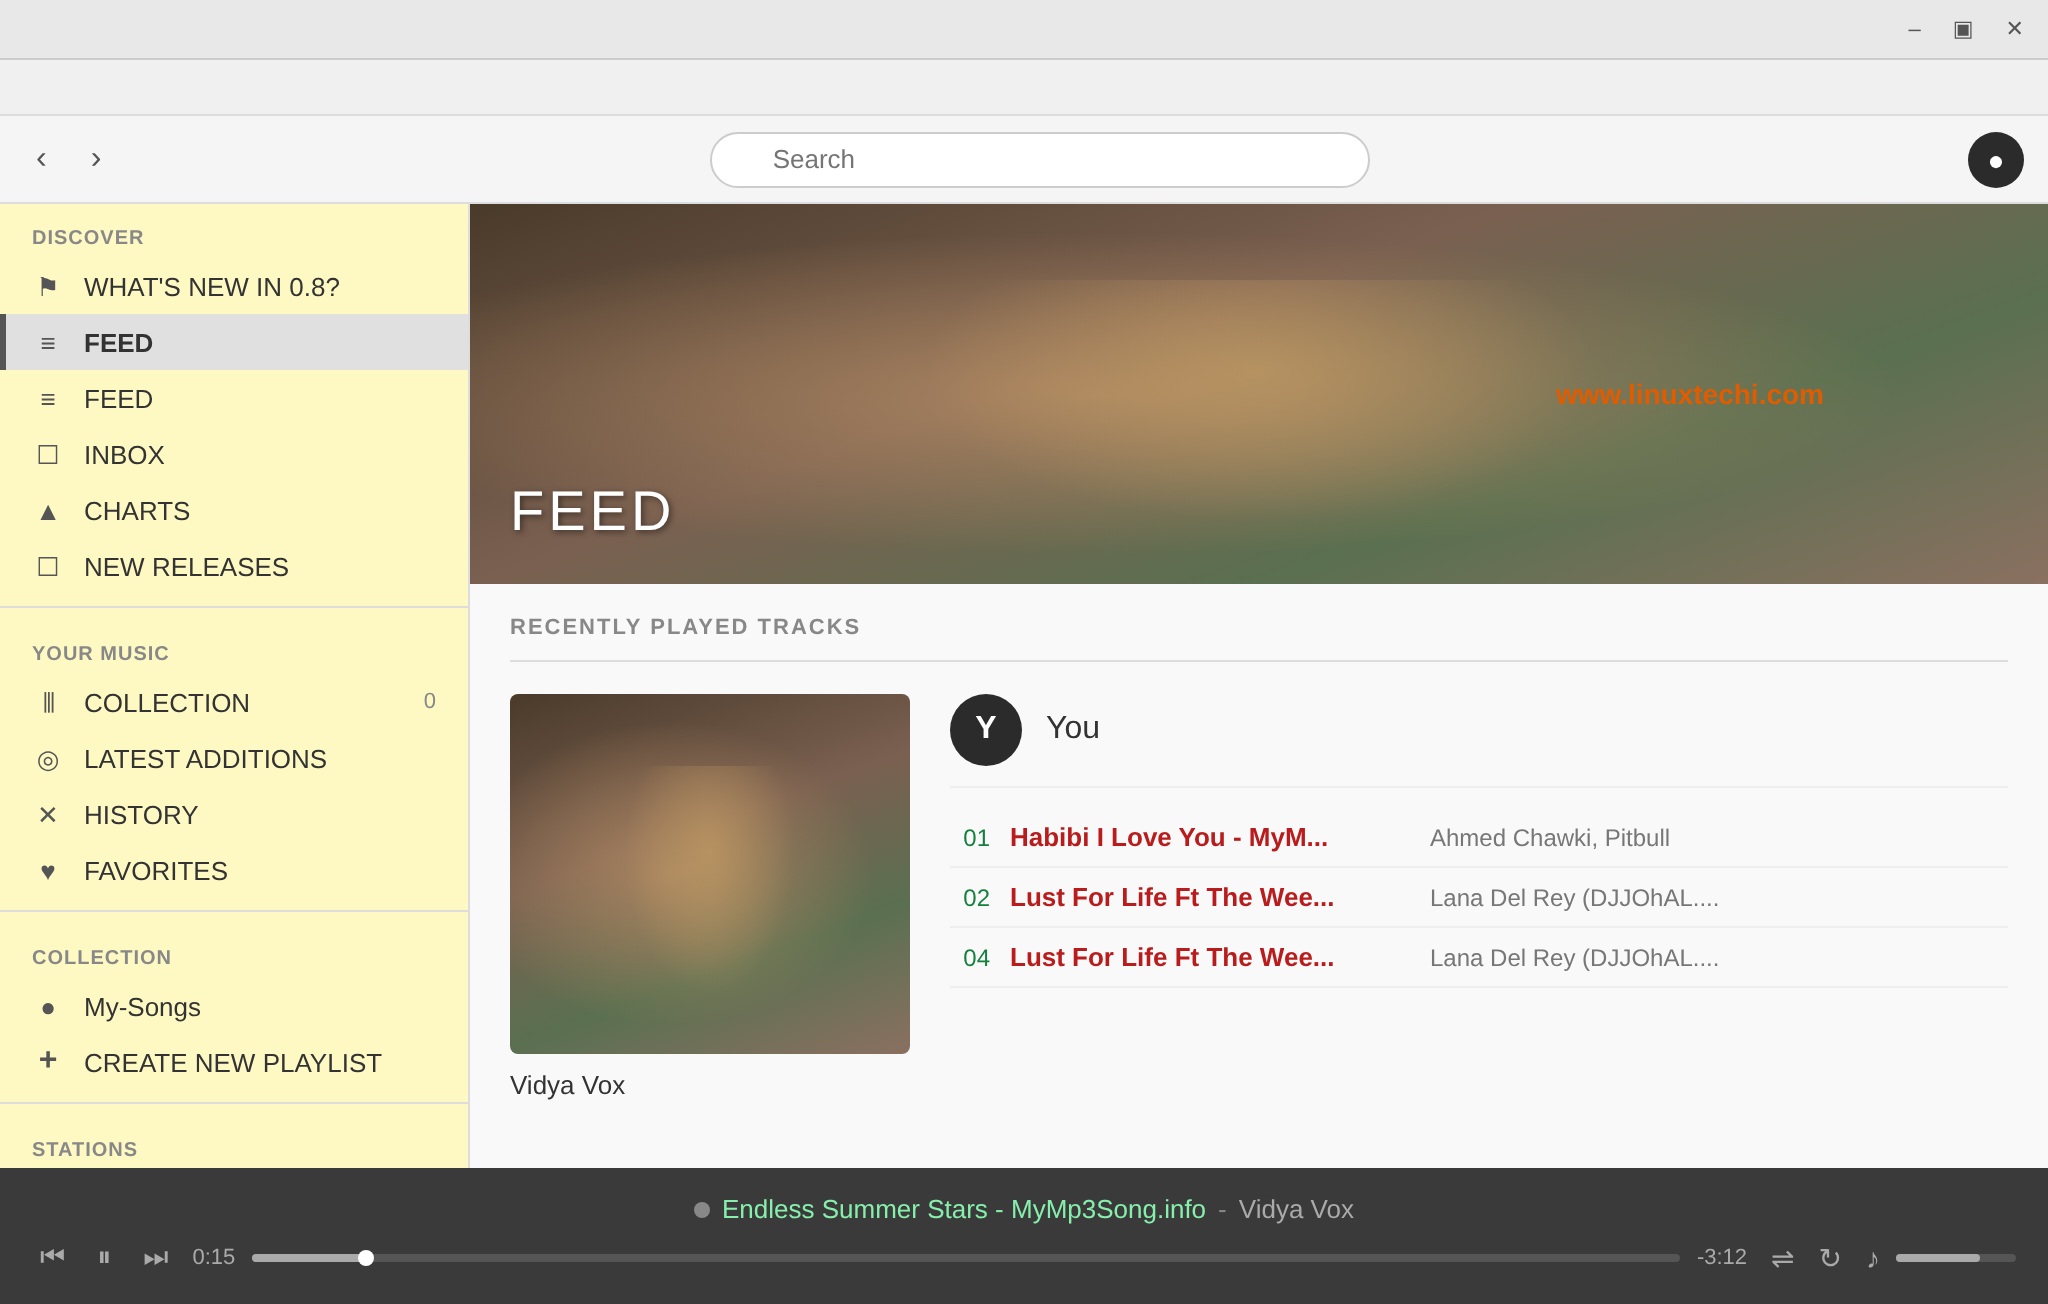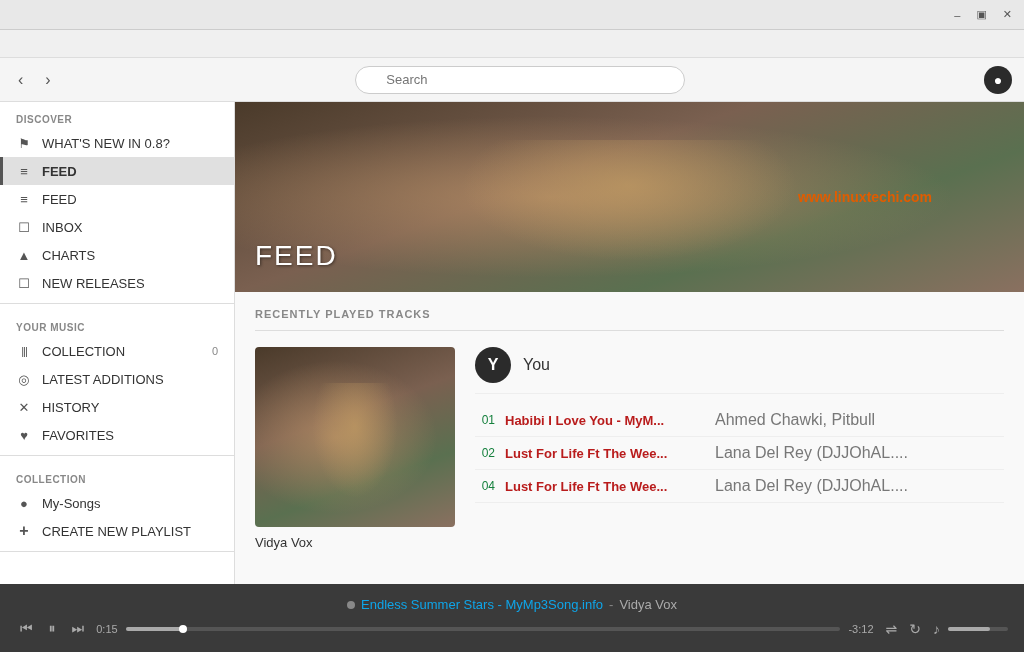--- a/index.html
+++ b/index.html
@@ -115,21 +115,21 @@
     
     .main-layout {
       display: flex;
       flex: 1;
       overflow: hidden;
     }
 
     
     .sidebar {
       width: 235px;
-      background: #ffffff;
+      background: #fef9c3;
       border-right: 1px solid #ddd;
       overflow-y: auto;
       flex-shrink: 0;
     }
     .sidebar-section-label {
       font-size: 10px;
       font-weight: bold;
       color: #888;
       padding: 12px 16px 4px;
       letter-spacing: 0.5px;
@@ -198,21 +198,21 @@
     .hero-title {
       color: white;
       font-size: 28px;
       font-weight: 300;
       letter-spacing: 2px;
       text-shadow: 1px 1px 3px rgba(0,0,0,0.5);
     }
     .watermark {
       position: absolute;
       top: 50%;
-      right: 92px;
+      right: 112px;
       transform: translateY(-50%);
       color: #e05c00;
       font-size: 14px;
       font-weight: bold;
     }
 
     
     .recently-section {
       padding: 16px 20px;
     }
@@ -313,21 +313,21 @@
     .track-title {
       font-size: 13px;
       font-weight: 600;
       color: #b91c1c;
       width: 200px;
       overflow: hidden;
       text-overflow: ellipsis;
       white-space: nowrap;
     }
     .track-artist {
-      font-size: 16px;
+      font-size: 12px;
       color: #777;
       overflow: hidden;
       text-overflow: ellipsis;
       white-space: nowrap;
     }
 
     
     .content-area::-webkit-scrollbar { width: 6px; }
     .content-area::-webkit-scrollbar-track { background: #f0f0f0; }
     .content-area::-webkit-scrollbar-thumb { background: #ccc; border-radius: 3px; }
@@ -350,21 +350,21 @@
       margin-bottom: 6px;
     }
     .player-dot {
       width: 8px;
       height: 8px;
       background: #888;
       border-radius: 50%;
     }
     .player-track-name {
       font-size: 13px;
-      color: #0ea5e9;
+      color: #86efac;
     }
     .player-separator {
       color: #888;
       font-size: 13px;
     }
     .player-artist {
       font-size: 13px;
       color: #aaa;
     }
     .player-controls-row {
@@ -513,20 +513,21 @@
     <div class="sidebar-item">
       <span class="sidebar-icon">●</span>
       <span>My-Songs</span>
     </div>
     <div class="sidebar-item">
       <span class="sidebar-icon" style="font-size:16px;font-weight:bold;">+</span>
       <span>CREATE NEW PLAYLIST</span>
     </div>
 
     <div class="sidebar-divider"></div>
+    <div class="sidebar-section-label">STATIONS</div>
 
   </div>
 
   <div class="content-area">
 
     <div class="hero">
       <div class="artist-image-inner" style="position:absolute;top:0;left:0;right:0;bottom:0;"></div>
       <span class="hero-title" style="position:relative;z-index:1;">FEED</span>
       <span class="watermark">www.linuxtechi.com</span>
     </div>

